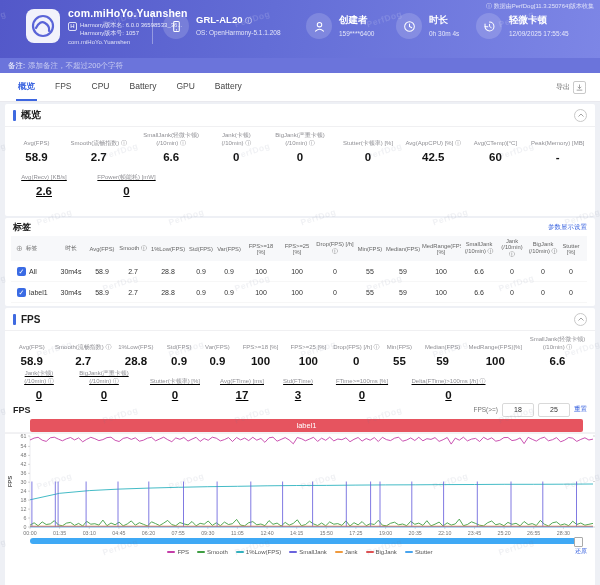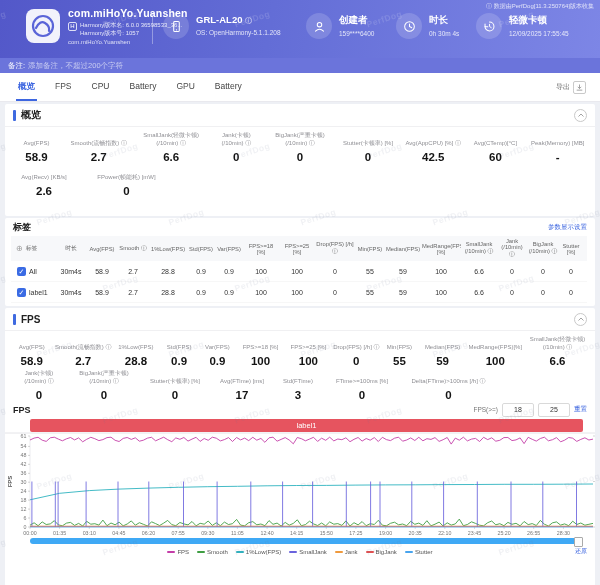--- a/index.html
+++ b/index.html
@@ -41,21 +41,21 @@
   .fps-card{height:278px;}
   .card-title-row{height:22px;display:flex;align-items:center;padding:0 8px;border-bottom:1px solid #f0f0f2;}
   .tbar{width:3px;height:11px;background:#3f6ae0;border-radius:1px;margin-right:5px;}
   .card-title{font-size:10px;font-weight:bold;color:#222;}
   .collapse{margin-left:auto;width:11px;height:11px;border:1px solid #c9c9c9;border-radius:50%;display:flex;align-items:center;justify-content:center;color:#999;cursor:pointer;}
   
   .mrow{display:flex;padding:6px 4px 2px;}
   .m-cell{text-align:center;}
   .m-label{font-size:6px;color:#8f8f94;height:15px;display:flex;align-items:flex-end;justify-content:center;line-height:1.3;white-space:pre-line;}
   .m-value{font-size:11.5px;font-weight:bold;color:#141414;margin-top:3px;}
-  .mrow2{padding:2px 4px 0;}
+  .mrow2{padding:2px 4px 0;text-decoration:underline;}
   
   .lbl-head{height:18px;display:flex;align-items:center;padding:0 8px;}
   .lbl-title{font-size:9px;font-weight:bold;color:#222;}
   .lbl-settings{margin-left:auto;font-size:6.5px;color:#3d66e0;cursor:pointer;text-decoration:none;}
   .tbl-wrap{margin:0 6px;overflow:hidden;width:576px;}
   table{border-collapse:collapse;table-layout:fixed;width:612px;}
   th{background:#f7f8fa;font-size:5.8px;color:#666;font-weight:normal;padding:2px 1px;text-align:center;white-space:pre-line;height:20px;overflow:hidden;}
   td{font-size:7px;color:#333;text-align:center;height:18px;border-bottom:1px solid #f7f7f7;overflow:hidden;white-space:nowrap;}
   .name-cell{display:flex;align-items:center;gap:3px;padding-left:5px;}
   .cbx{width:9px;height:9px;background:#3a6be4;border-radius:2px;color:#fff;font-size:7px;line-height:9px;text-align:center;flex:none;cursor:pointer;}

